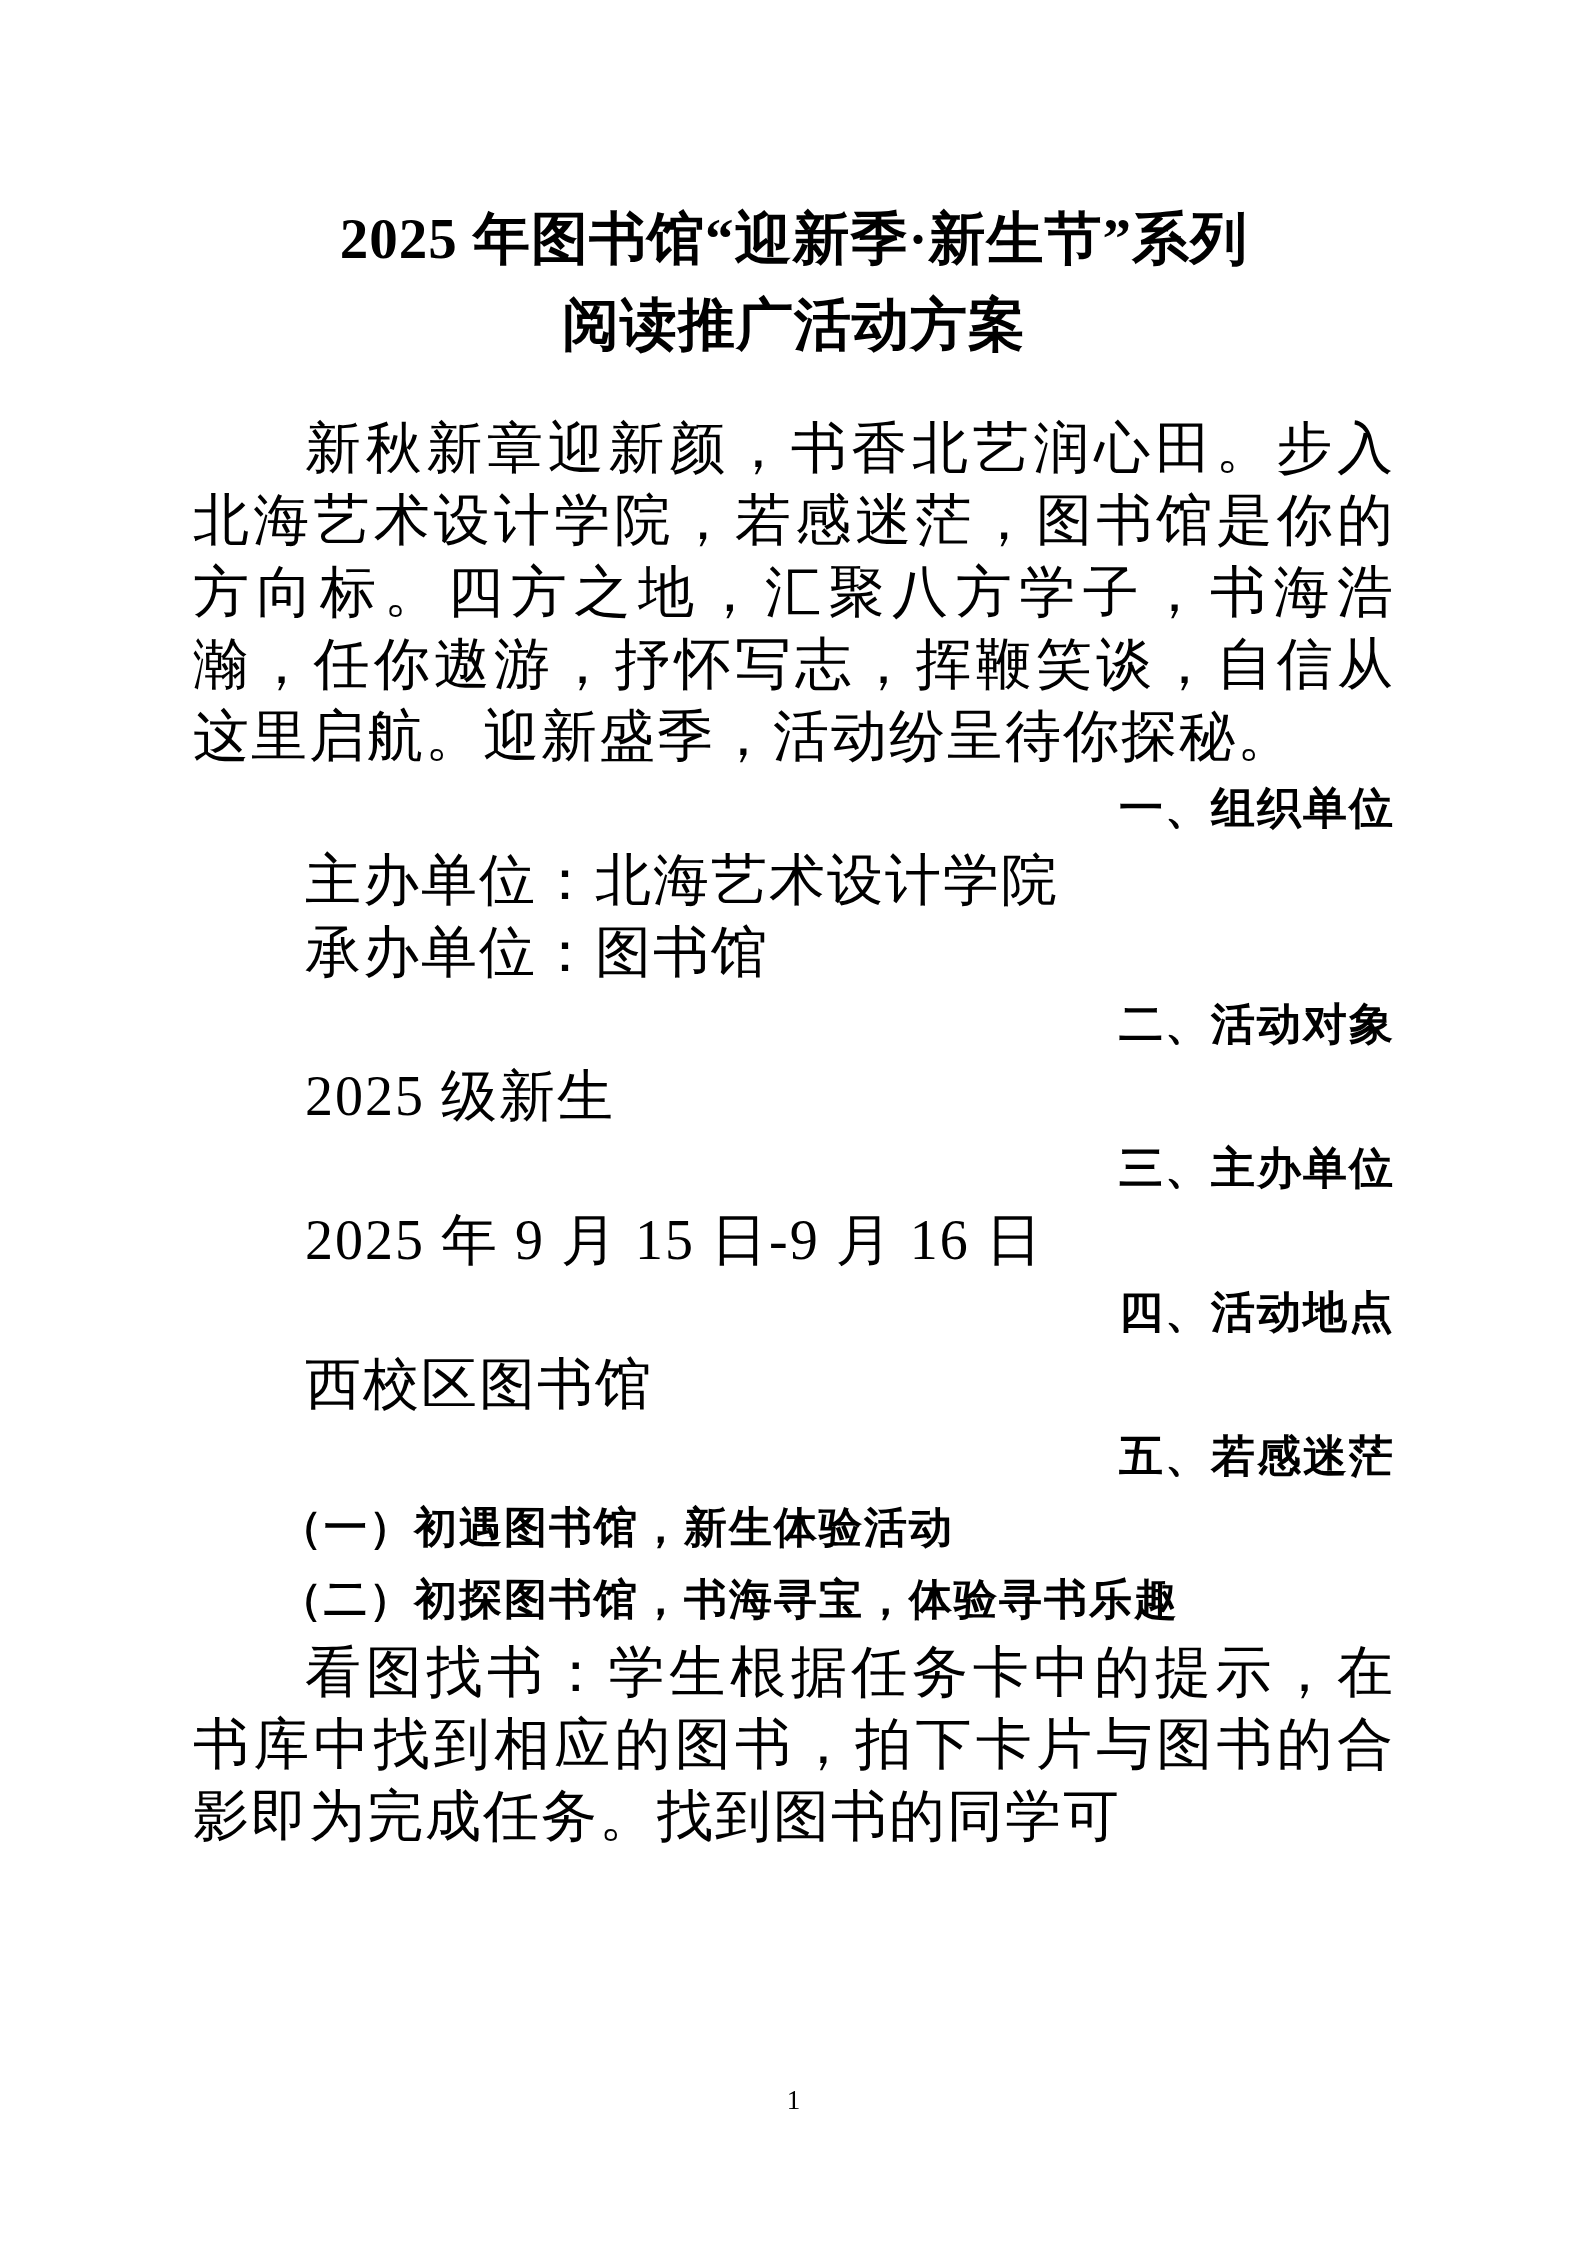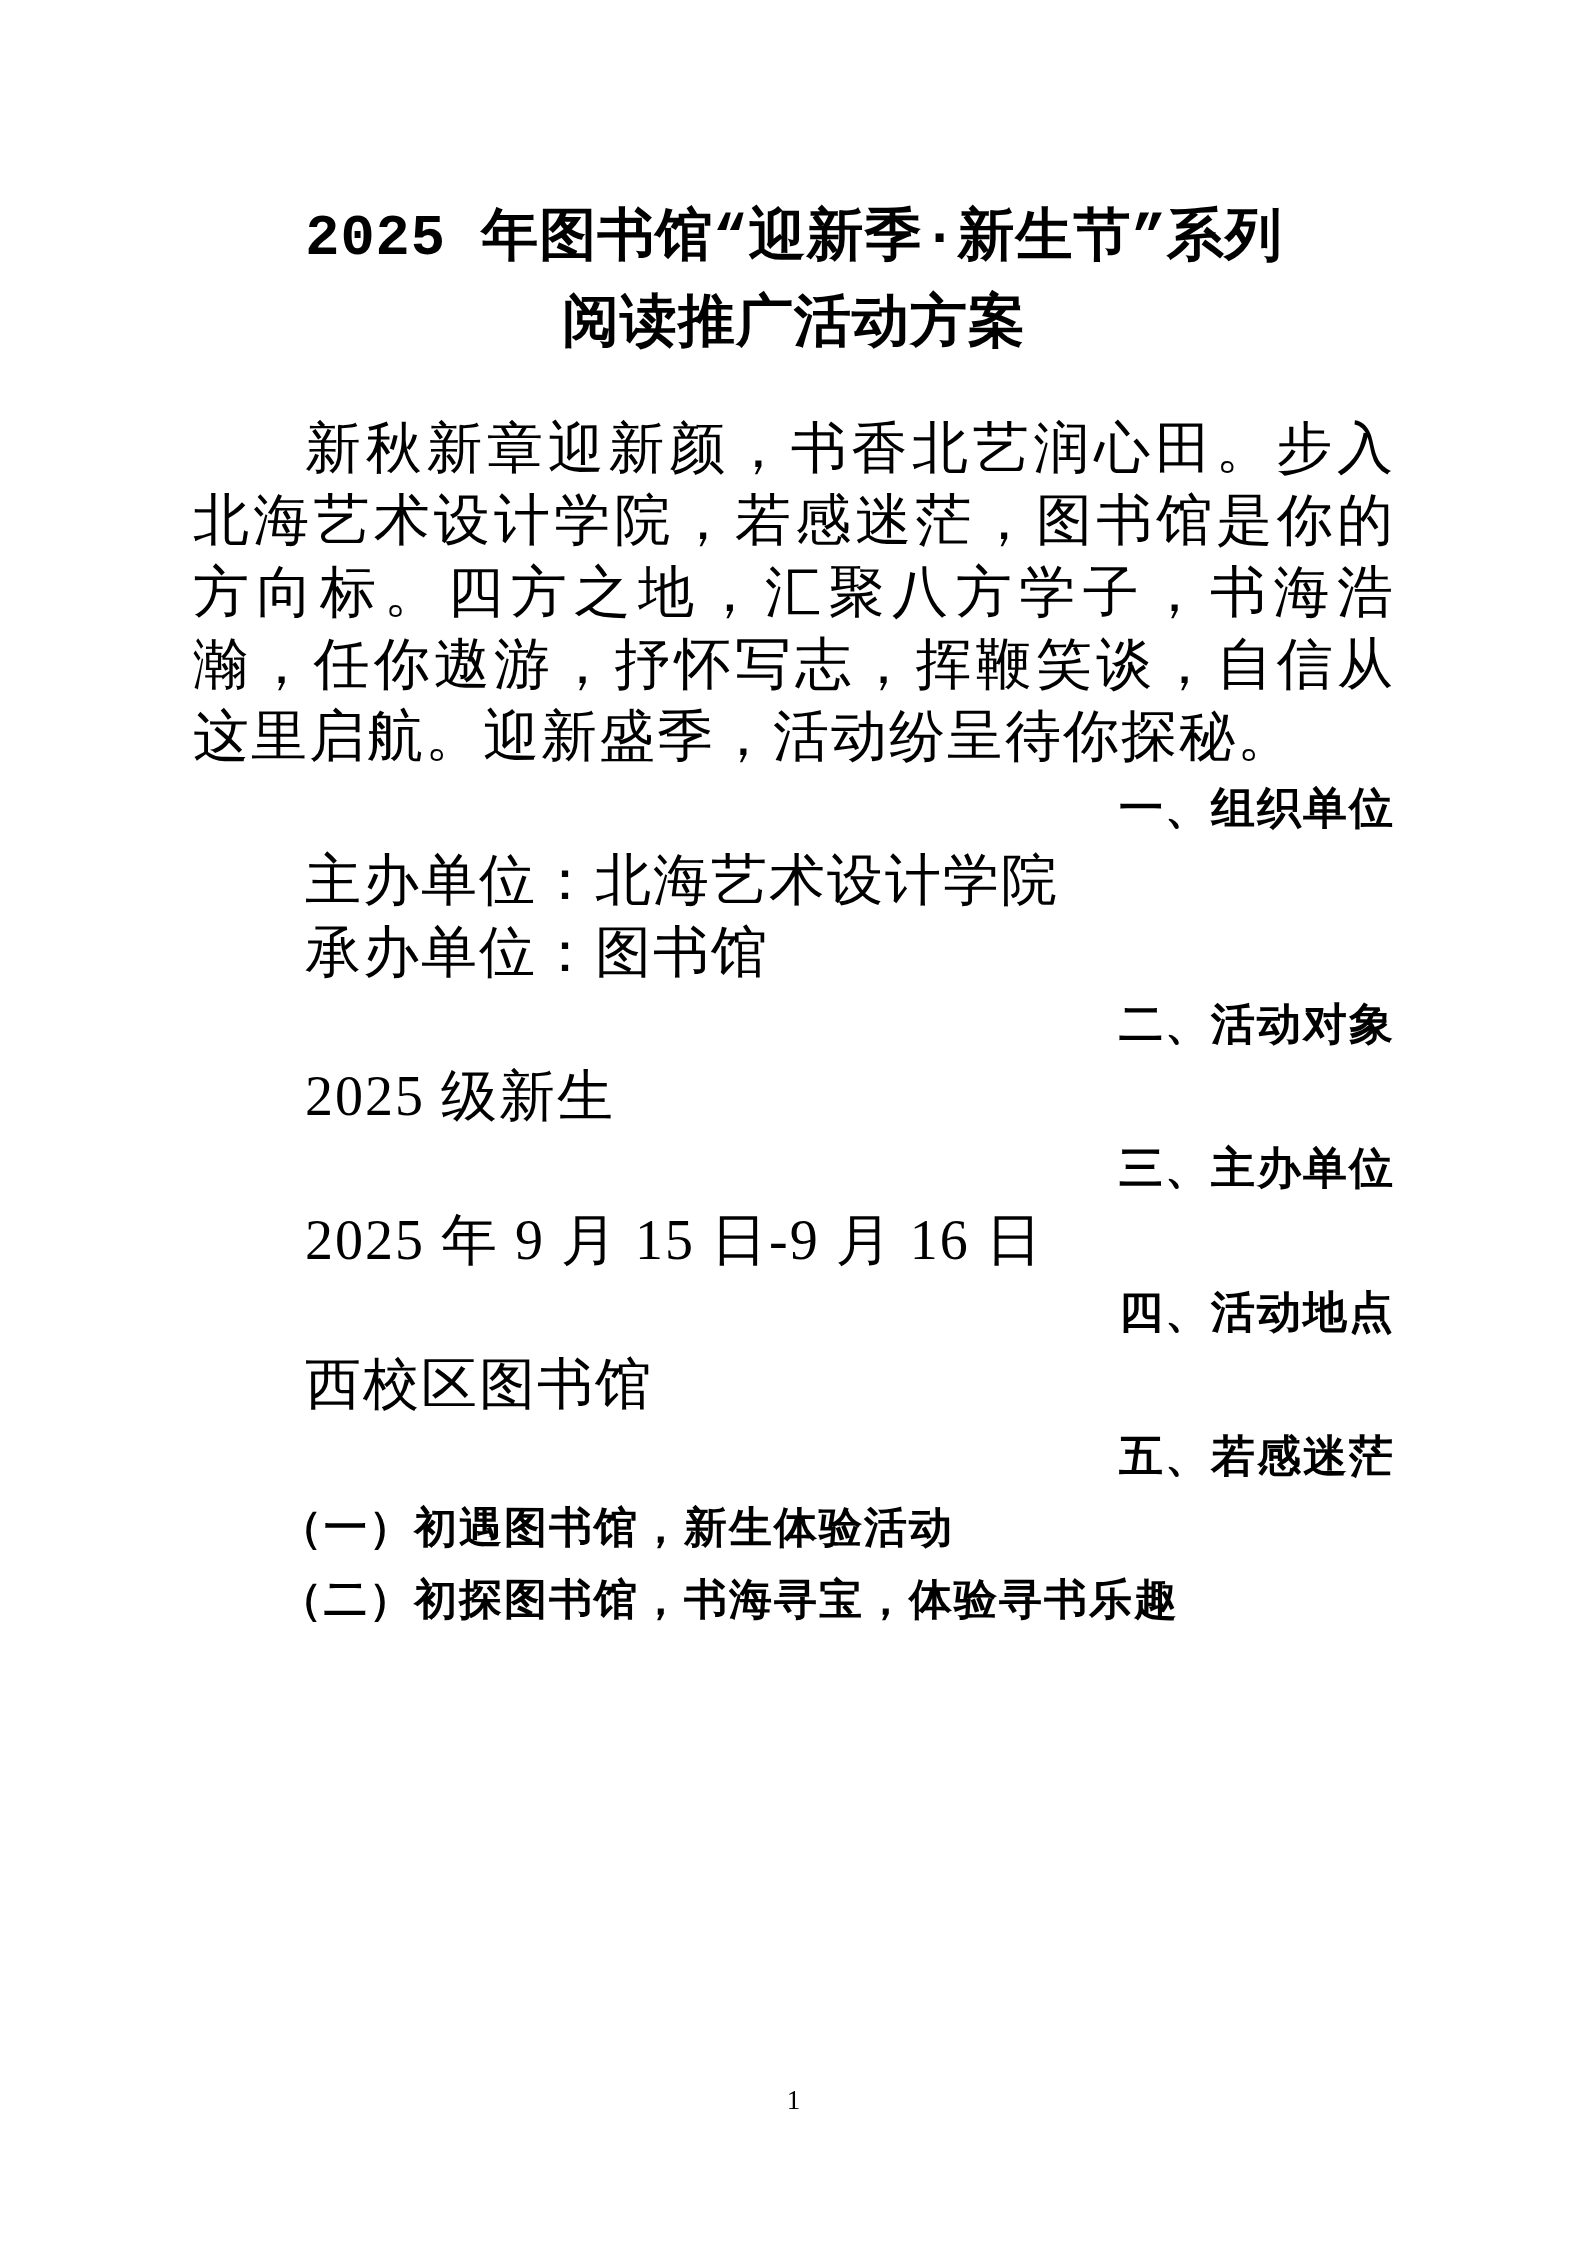--- a/index.html
+++ b/index.html
@@ -25,21 +25,21 @@
   }
   .doc-title {
     margin: 0 0 44px 0;
     text-align: center;
     font-family: "Liberation Serif", "DejaVu Serif", serif;
     font-weight: bold;
     font-size: 57px;
     line-height: 86px;
     letter-spacing: 1px;
   }
-  .title-line { display: block; font-family: Liberation Mono, monospace; }
+  .title-line { display: block; }
   .body-para {
     margin: 0;
     font-family: "Liberation Serif", "DejaVu Serif", serif;
     font-size: 56px;
     line-height: 72px;
     letter-spacing: 2px;
     text-align: justify;
     text-indent: 2em;
     font-weight: normal;
   }
@@ -103,17 +103,18 @@
     <p class="body-para">2025 年 9 月 15 日-9 月 16 日</p>
 
     <h2 class="section-heading">四、活动地点</h2>
     <p class="body-para">西校区图书馆</p>
 
     <h2 class="section-heading">五、若感迷茫</h2>
 
     <h3 class="sub-heading">（一）初遇图书馆，新生体验活动</h3>
 
     <h3 class="sub-heading">（二）初探图书馆，书海寻宝，体验寻书乐趣</h3>
+    <p class="body-para">看图找书：学生根据任务卡中的提示，在书库中找到相应的图书，拍下卡片与图书的合影即为完成任务。找到图书的同学可</p>
 
   </div>
 
   <div class="page-number">1</div>
 </div>
 
 </body></html>

